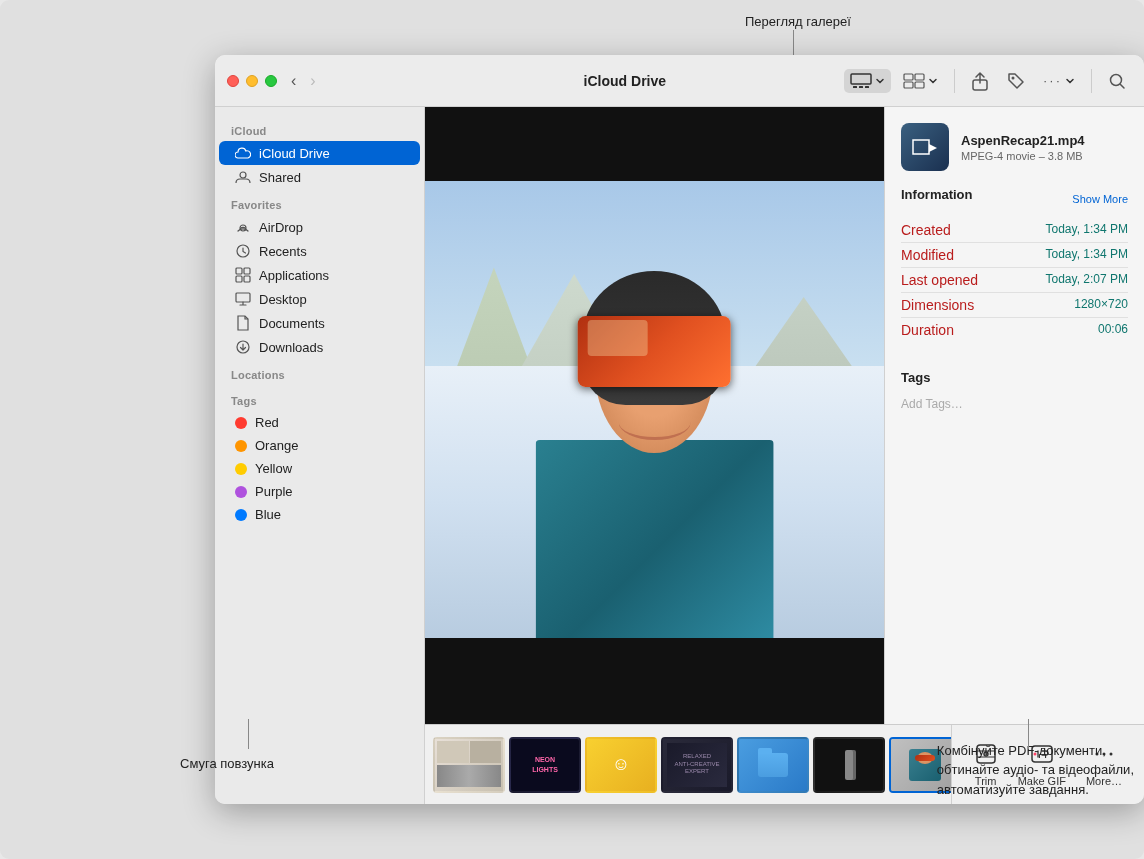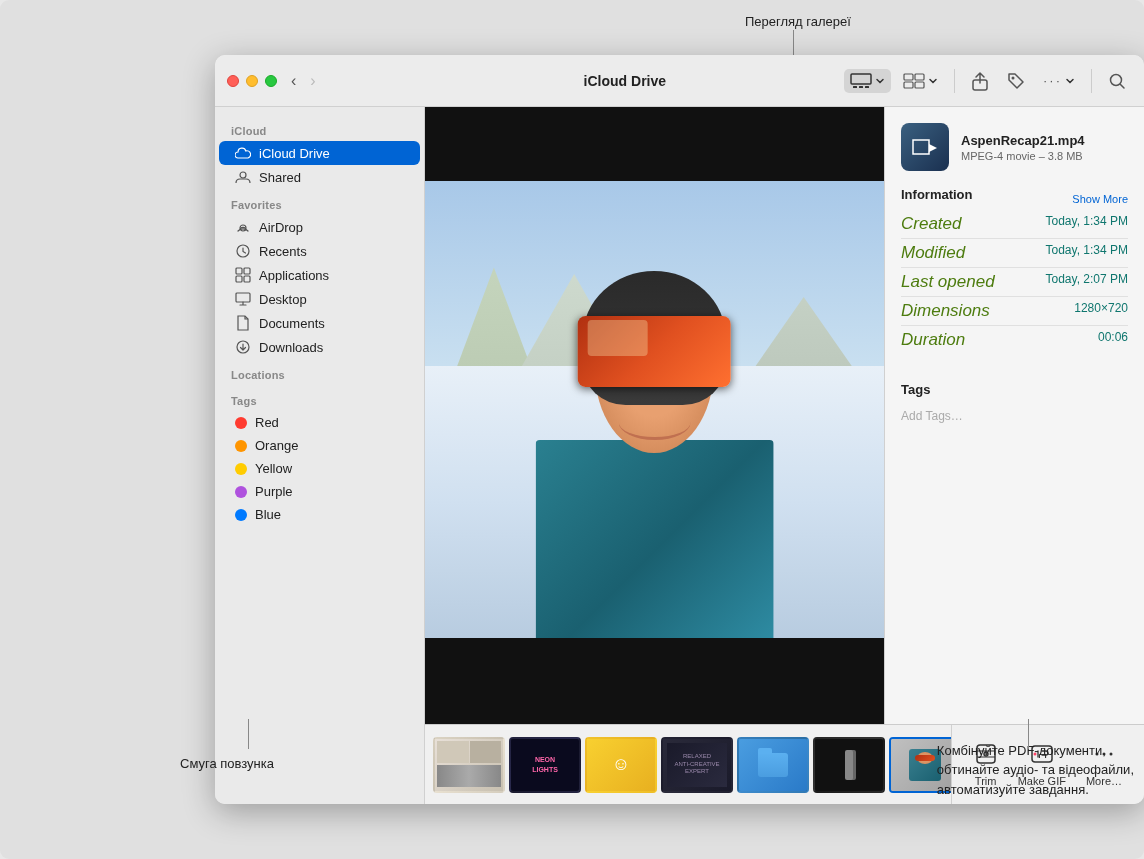--- a/index.html
+++ b/index.html
@@ -189,21 +189,21 @@
       float: right;
     }
 
     .info-row {
       display: flex;
       justify-content: space-between;
       padding: 4px 0;
       border-bottom: 1px solid #e0e0e0;
     }
     .info-row:last-child { border-bottom: none; }
-    .info-key { font-size: 17px; color: #4d7c0f; font-style: italic; }
+    .info-key { font-size: 14px; color: #b91c1c; }
     .info-val { font-size: 12px; color: #0f766e; text-align: left; }
 
     .tags-section { margin-top: 16px; }
     .add-tags { font-size: 12px; color: #aaa; padding: 4px 0; }
 
     
     .window-shell {
       position: absolute;
       top: 55px;
       left: 215px;
@@ -549,21 +549,21 @@
                     </svg>
                 </div>
               </div>
               <div class="file-info-text">
                 <div class="file-name">AspenRecap21.mp4</div>
                 <div class="file-meta">MPEG-4 movie – 3.8 MB</div>
               </div>
             </div>
 
             <div style="margin-bottom:12px;">
-              <div style="display:flex;justify-content:space-between;align-items:center;">
+              <div style="display:flex;justify-content:space-between;align-items:center;margin-bottom:8px;">
                 <span class="info-section-title">Information</span>
                 <span class="info-show-more">Show More</span>
               </div>
               <div class="info-row">
                 <span class="info-key">Created</span>
                 <span class="info-val">Today, 1:34 PM</span>
               </div>
               <div class="info-row">
                 <span class="info-key">Modified</span>
                 <span class="info-val">Today, 1:34 PM</span>

